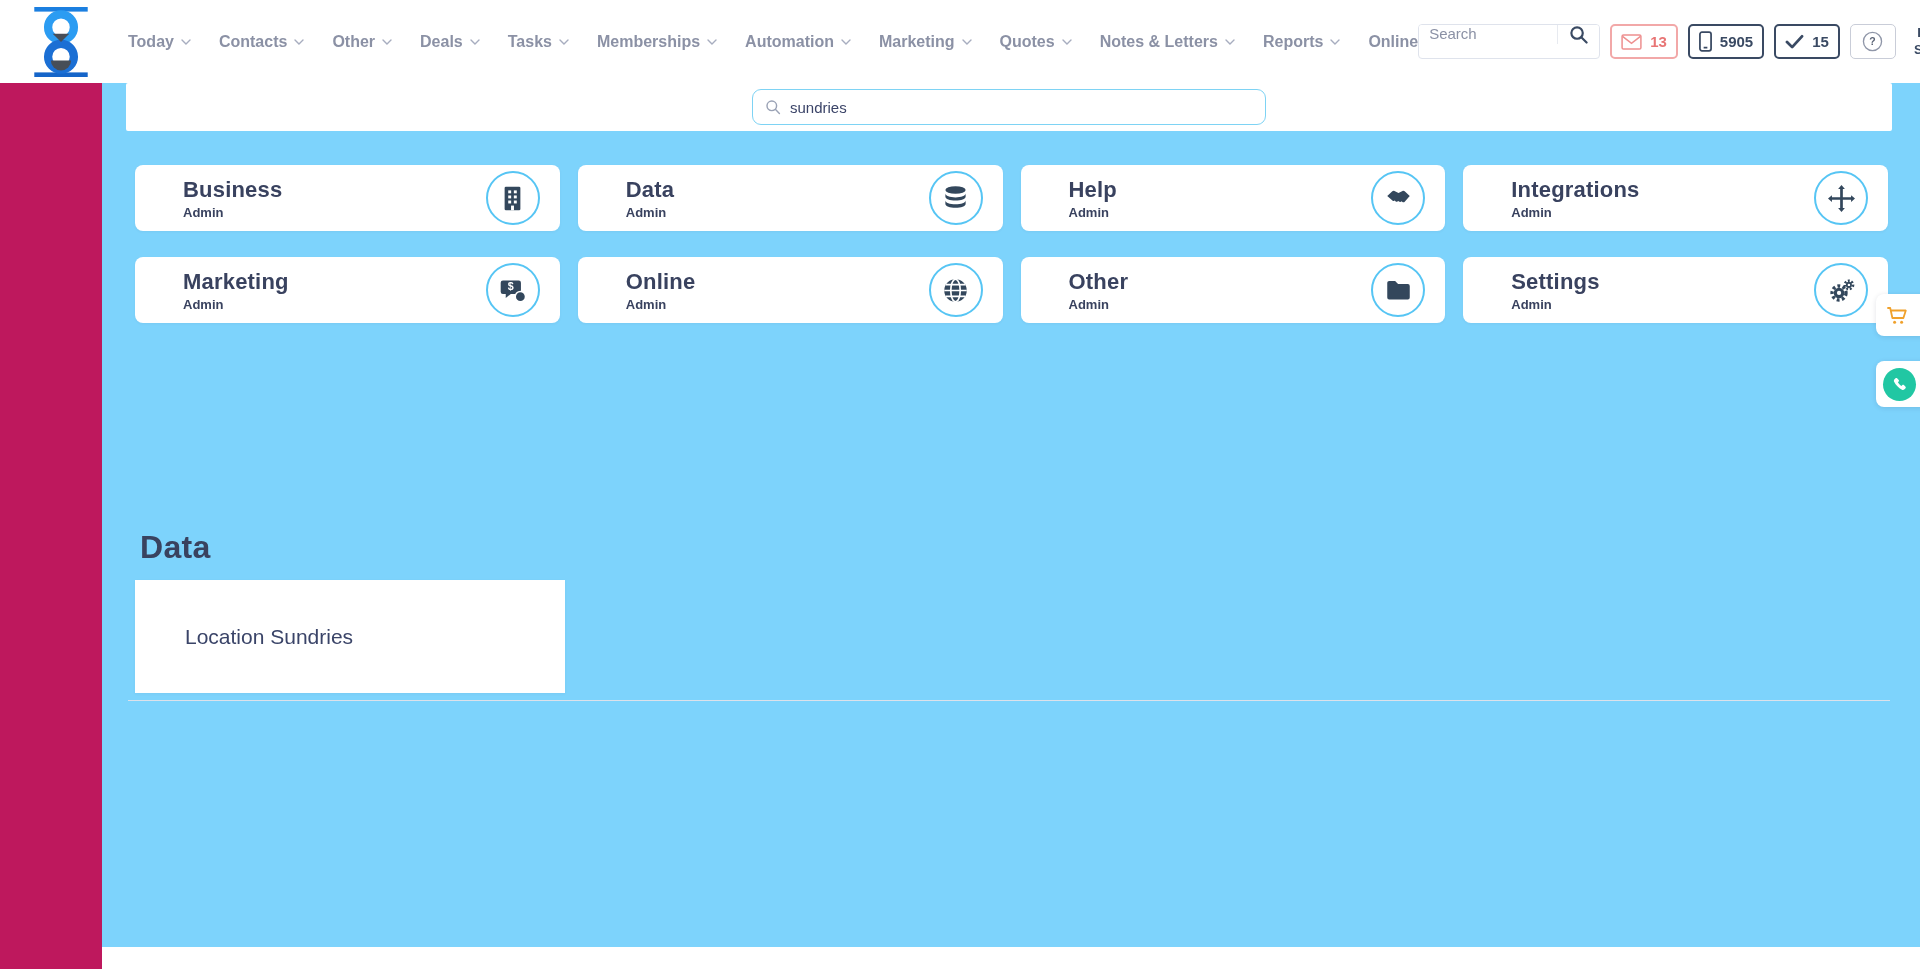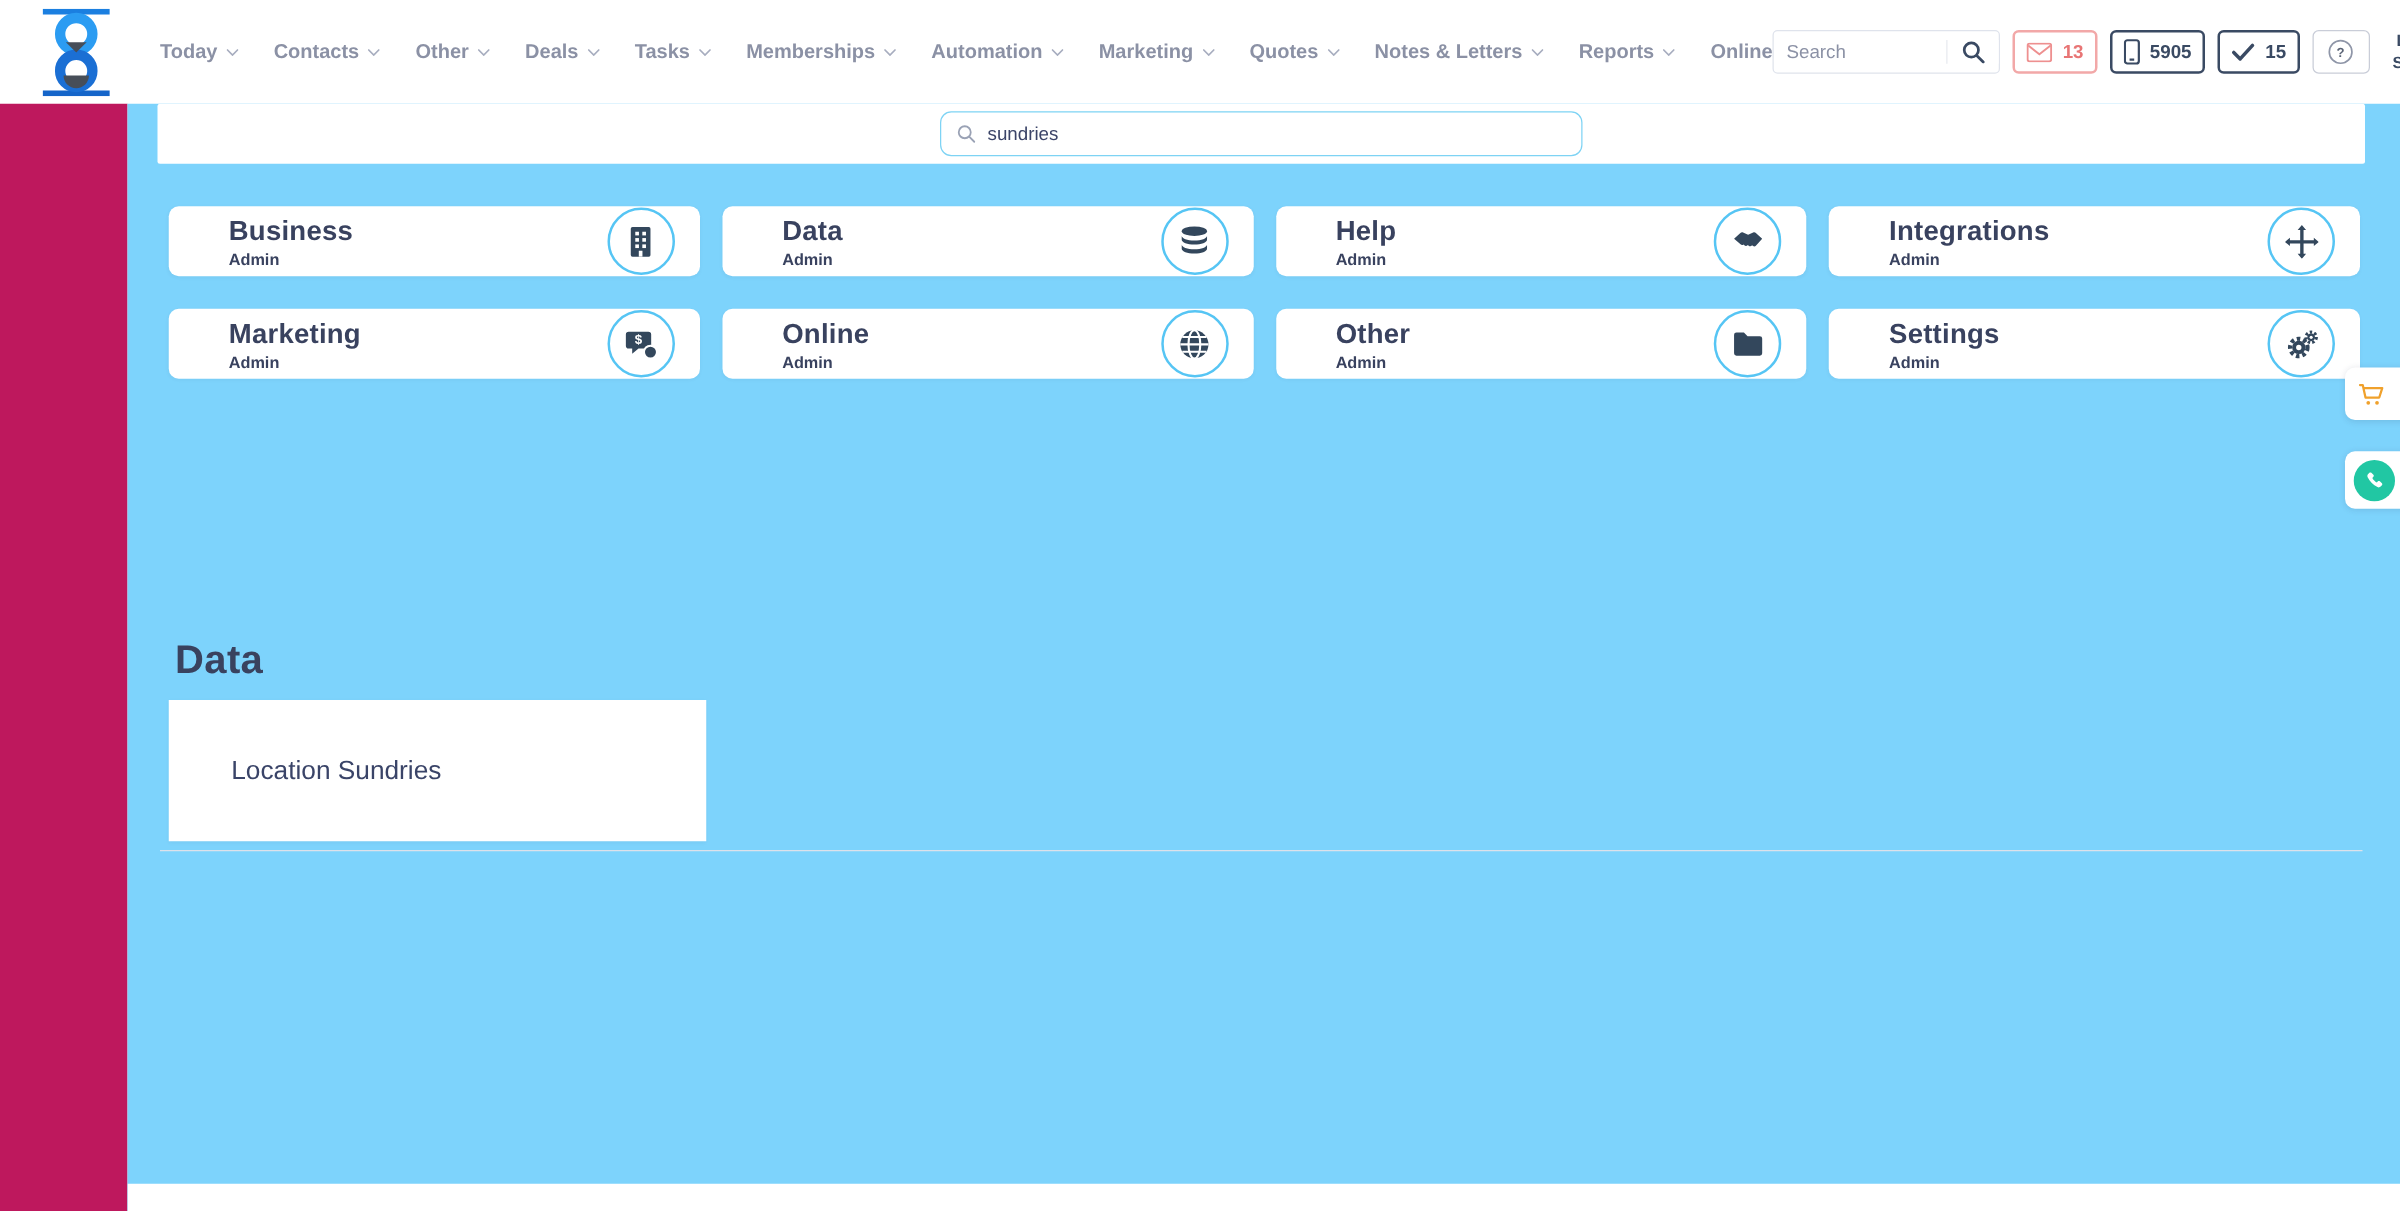--- a/index.html
+++ b/index.html
@@ -11,21 +11,21 @@
   
   .topbar { height: 83px; background: #fff; display: flex; align-items: center;
             padding: 0 26px 0 30px; flex-shrink: 0; }
   .logo { width: 62px; height: 70px; flex-shrink: 0; }
   .nav { display: flex; align-items: center; gap: 28px; margin-left: 36px; }
   .nav-item { display: flex; align-items: center; gap: 7px; color: #8b91a5;
               font-size: 16px; font-weight: 700; cursor: pointer; white-space: nowrap; }
   .topbar-right { margin-left: auto; display: flex; align-items: center; gap: 10px; }
 
   .hsearch { width: 182px; height: 35px; background: #fff; border: 1px solid #dfe3ec;
-             border-radius: 4px; display: flex; align-items: center; overflow: hidden; }
+             border-radius: 4px; display: flex; align-items: flex-start; overflow: hidden; }
   .hsearch input { flex: 1; border: 0; outline: none; padding: 0 10px; font-size: 15px;
                    color: #6b7288; font-family: inherit; min-width: 0; }
   .hsearch input::placeholder { color: #8b91a5; }
   .hsearch-btn { width: 42px; display: flex; align-items: center; justify-content: center;
                  border-left: 1px solid #e7eaf0; cursor: pointer; background: #fff; }
 
   .badge-btn { height: 35px; border-radius: 5px; display: flex; align-items: center;
                gap: 8px; padding: 0 9px; font-size: 15px; font-weight: 700; cursor: pointer;
                background: #fff; }
   .badge-mail  { border: 2px solid #f2a8a8; color: #e87575; }
@@ -47,21 +47,21 @@
 
   .searchbar { background: #fff; height: 48px; border-radius: 2px; display: flex;
                align-items: center; justify-content: center; }
   .page-search { width: 514px; height: 36px; border: 1.5px solid #7ed3f4; border-radius: 9px;
                  background: #fff; display: flex; align-items: center; padding: 0 12px; gap: 9px; }
   .page-search input { flex: 1; border: 0; outline: none; font-size: 15px; color: #3b4468;
                        font-family: inherit; background: transparent; }
 
   .cards { display: grid; grid-template-columns: repeat(4, 1fr); column-gap: 18px;
            row-gap: 26px; margin: 34px 4px 0 9px; }
-  .card { background: #fff; height: 56px; border-radius: 8px;
+  .card { background: #fff; height: 66px; border-radius: 8px;
           box-shadow: 0 1px 3px rgba(40,50,80,.05); display: flex; align-items: center;
           padding: 0 20px 0 48px; cursor: pointer; }
   .card-text { flex: 1; min-width: 0; }
   .card-title { font-size: 22px; font-weight: 600; color: #39425f; letter-spacing: .2px; }
   .card-subtitle { font-size: 13px; font-weight: 600; color: #39425f; margin-top: 2px; }
   .icon-circle { width: 54px; height: 54px; border-radius: 50%; border: 2px solid #56c5f4;
                  display: flex; align-items: center; justify-content: center; color: #33475c;
                  flex-shrink: 0; background: #fff; }
   .icon-circle svg { width: 27px; height: 27px; display: block; }
 

